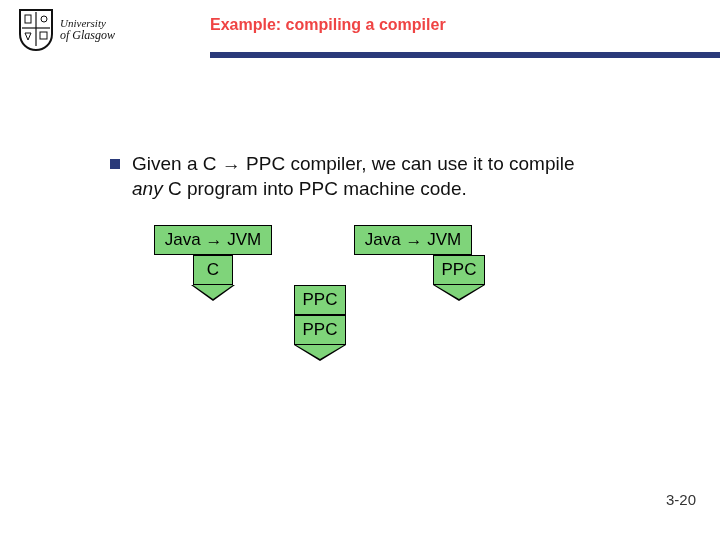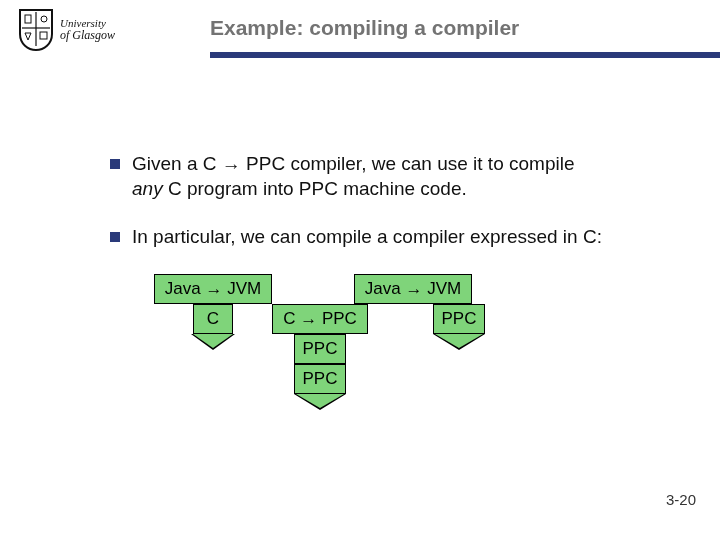--- a/index.html
+++ b/index.html
@@ -3,21 +3,21 @@
 <meta charset="utf-8">
 <style>
   * { box-sizing: border-box; margin: 0; padding: 0; }
   body { width: 720px; height: 540px; background: #fff; font-family: Arial, Helvetica, sans-serif; position: relative; overflow: hidden; }
   .header { position: relative; height: 68px; }
   .logo { position: absolute; left: 18px; top: 8px; display: flex; align-items: center; gap: 6px; }
   .crest { width: 36px; height: 44px; }
   .logo-text { display: flex; flex-direction: column; line-height: 1.05; }
   .logo-line1 { font-size: 11px; font-style: italic; font-family: Georgia, 'Times New Roman', serif; color:#111; }
   .logo-line2 { font-size: 12px; font-style: italic; font-family: Georgia, 'Times New Roman', serif; color:#111; }
-  .title { position: absolute; left: 210px; top: 16px; font-size: 21px; font-weight: bold; color: #737373; }
+  .title { position: absolute; left: 210px; top: 16px; font-size: 16px; font-weight: bold; color: #ef4444; }
   .divider { position: absolute; left: 0; right: 0; top: 52px; height: 6px; background: #2a3a7a; }
   .divider::before { content:""; position:absolute; left:0; top:0; width:210px; height:6px; background:#fff; }
   .content { padding: 84px 112px 0 110px; }
   .bullet-item { display: flex; align-items: flex-start; gap: 12px; font-size: 19px; color: #111; line-height: 1.3; margin-bottom: 24px; }
   .bullet-marker { width: 10px; height: 10px; background: #2a3a7a; flex: 0 0 10px; margin-top: 7px; }
   .italic { font-style: italic; }
   .diagram { position: relative; width: 410px; height: 160px; margin: 15px auto 0 auto; }
   .box { position: absolute; border: 1.5px solid #000; background: #7fd47a; display: flex; align-items: center; justify-content: center; font-size: 17px; color: #000; }
   .tri { position: absolute; width: 0; height: 0; }
   .page-number { position: absolute; right: 24px; bottom: 32px; font-size: 15px; color: #333; }
@@ -45,44 +45,37 @@
   <div class="divider"></div>
 </div>
 
 <div class="content">
   <div class="bullet-item">
     <div class="bullet-marker"></div>
     <div>
       <span>Given a C → PPC compiler, we can use it to compile </span><span class="italic">any</span><span> C program into PPC machine code.</span>
     </div>
   </div>
-  <div class="bullet-item">
-    <div class="bullet-marker"></div>
-    <div>
-      <span>In particular, we can compile a compiler expressed in C:</span>
-    </div>
-  </div>
 
   <div class="diagram">
 
     <div class="box" style="left:0; top:0; width:118px; height:30px;">Java → JVM</div>
 
     <div class="box" style="left:39px; top:30px; width:40px; height:30px;">C</div>
 
     <div class="tri" style="left:39px; top:60px; border-left:20px solid transparent; border-right:20px solid transparent; border-top:14px solid #7fd47a;"></div>
     <div class="tri" style="left:37px; top:60px; border-left:22px solid transparent; border-right:22px solid transparent; border-top:16px solid #000; z-index:-1;"></div>
 
     <div class="box" style="left:200px; top:0; width:118px; height:30px;">Java → JVM</div>
 
     <div class="box" style="left:279px; top:30px; width:52px; height:30px;">PPC</div>
 
     <div class="tri" style="left:281px; top:60px; border-left:24px solid transparent; border-right:24px solid transparent; border-top:14px solid #7fd47a;"></div>
     <div class="tri" style="left:279px; top:60px; border-left:26px solid transparent; border-right:26px solid transparent; border-top:16px solid #000; z-index:-1;"></div>
 
-    <div class="box" style="left:118px; top:30px; width:96px; height:30px; border-left:1.5px solid #000; border-right:1.5px solid #000;">C → PPC</div>
 
     <div class="box" style="left:140px; top:60px; width:52px; height:30px;">PPC</div>
 
     <div class="box" style="left:140px; top:90px; width:52px; height:30px;">PPC</div>
 
     <div class="tri" style="left:142px; top:120px; border-left:24px solid transparent; border-right:24px solid transparent; border-top:14px solid #7fd47a;"></div>
     <div class="tri" style="left:140px; top:120px; border-left:26px solid transparent; border-right:26px solid transparent; border-top:16px solid #000; z-index:-1;"></div>
   </div>
 </div>
 

